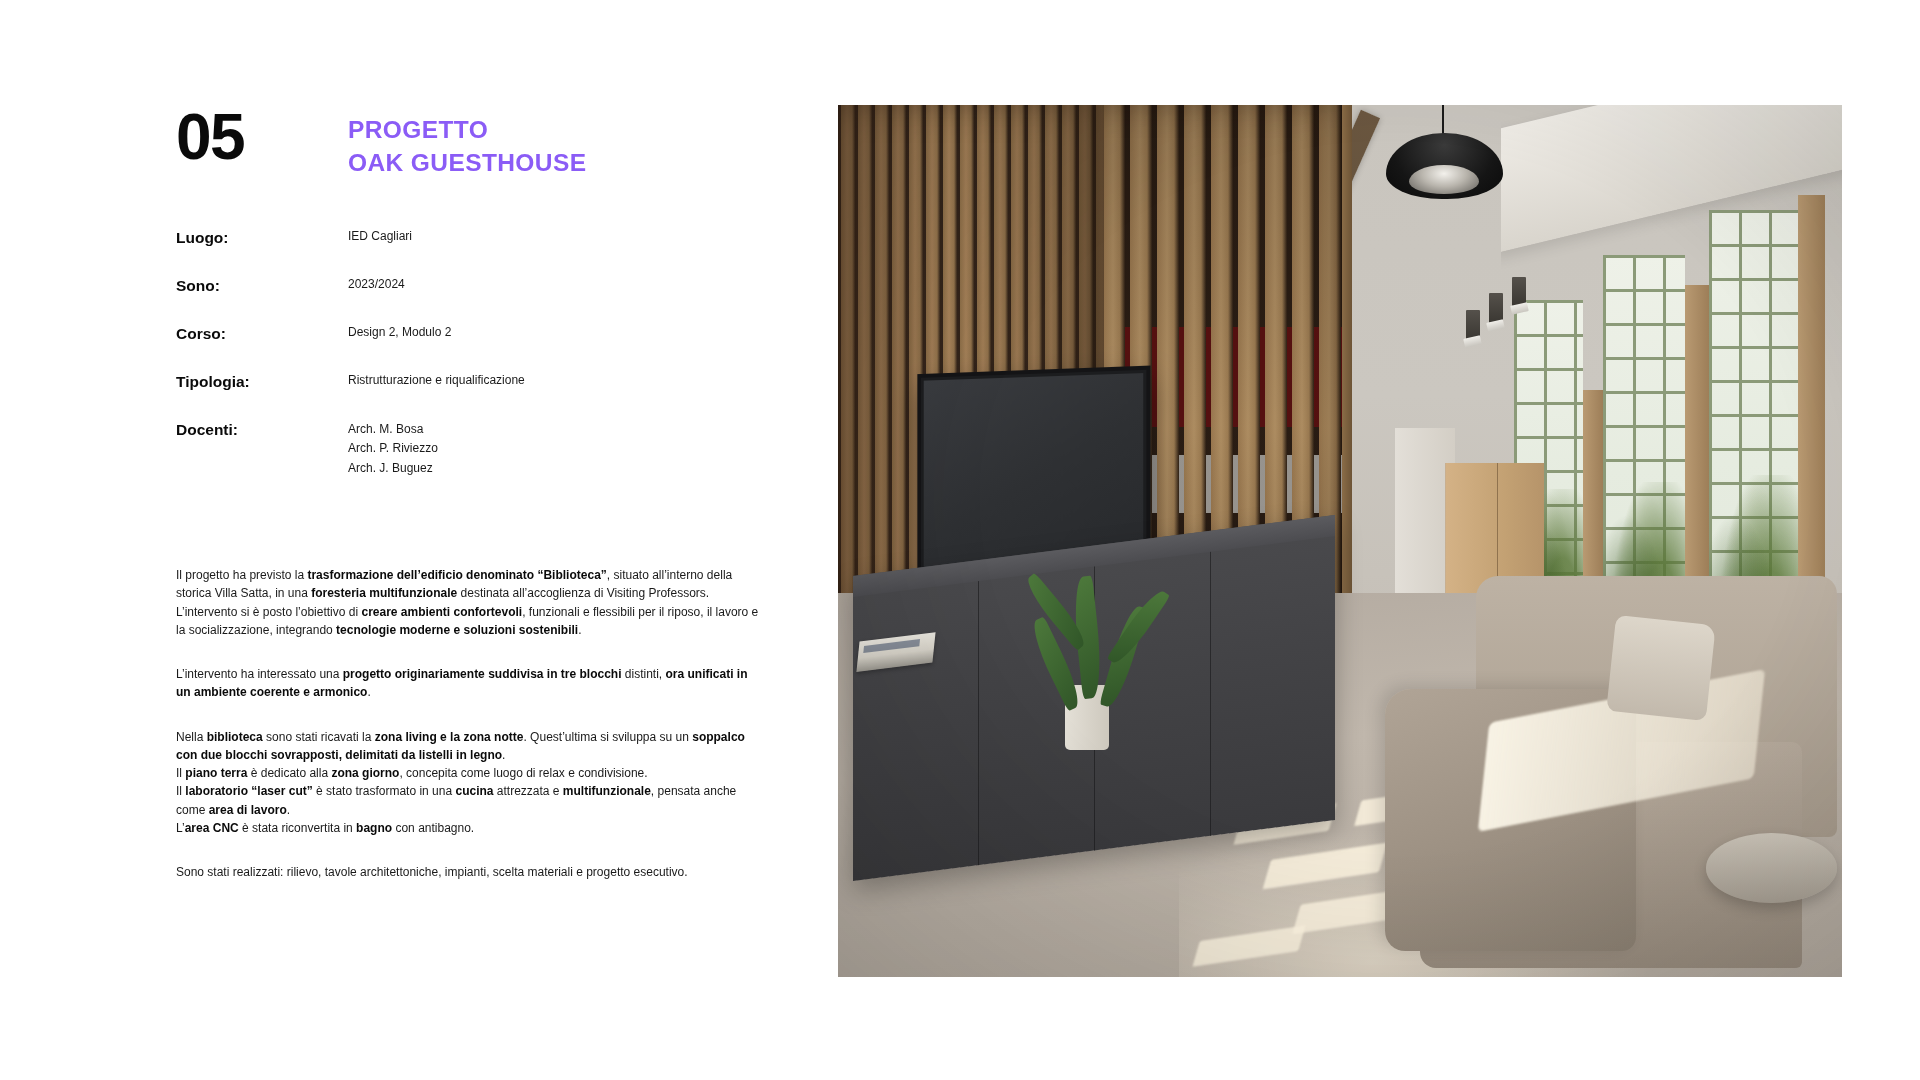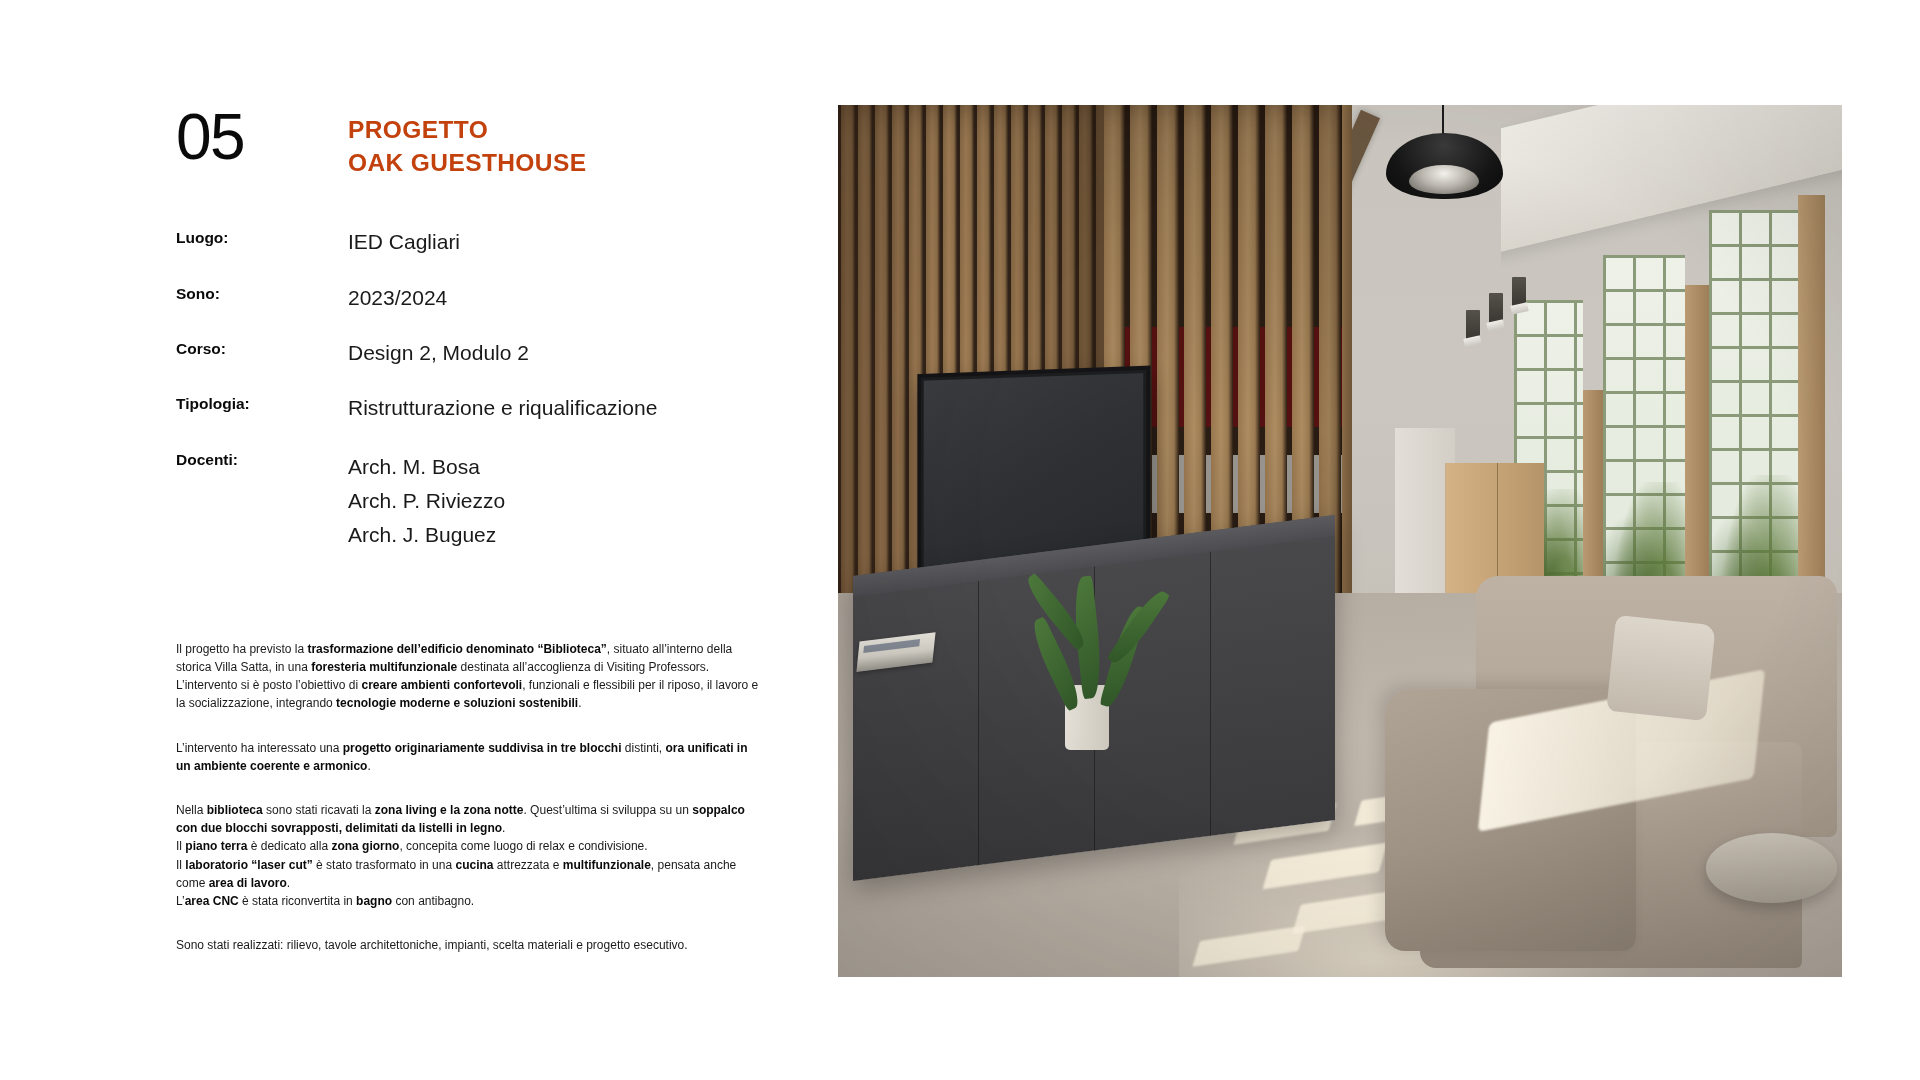--- a/index.html
+++ b/index.html
@@ -25,37 +25,37 @@
     width: 620px;
   }
 
   .title-row {
     display: flex;
     align-items: flex-start;
     gap: 0px;
   }
   .project-number {
     font-size: 64px;
-    font-weight: 400;
+    font-weight: 700;
     line-height: 0.92;
     letter-spacing: -1.5px;
     color: #0a0a0a;
     width: 172px;
     flex: 0 0 172px;
     margin-top: 12px;
   }
   .title-block {
     padding-top: 18px;
   }
   .title-line {
     font-size: 24.5px;
     font-weight: 700;
     letter-spacing: 0.4px;
     line-height: 1.33;
-    color: #c2410c;
+    color: #8b5cf6;
     white-space: nowrap;
   }
 
   
   .meta {
     margin-top: 49px;
   }
   .meta-row {
     display: flex;
     align-items: flex-start;
@@ -63,21 +63,21 @@
   }
   .meta-row:last-child { margin-bottom: 0; }
   .meta-key {
     flex: 0 0 172px;
     font-size: 15.5px;
     font-weight: 700;
     color: #0a0a0a;
     line-height: 1.35;
   }
   .meta-val {
-    font-size: 21px;
+    font-size: 12px;
     font-weight: 400;
     color: #1a1a1a;
     line-height: 1.35;
   }
   .meta-val .sub-line { display: block; line-height: 1.62; }
 
   
   .body-text {
     margin-top: 88px;
     width: 585px;

